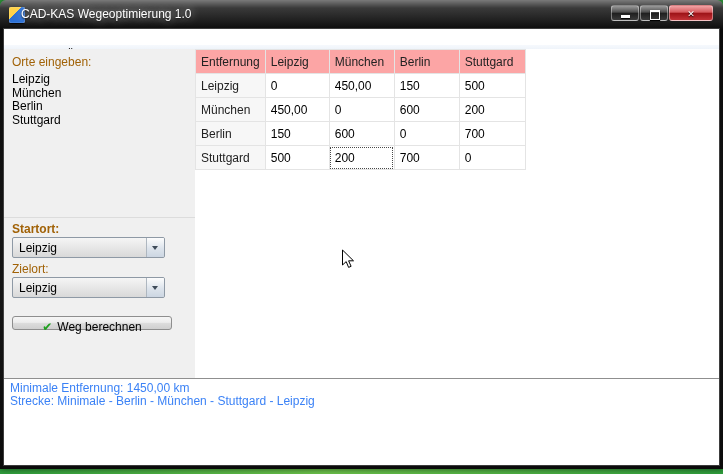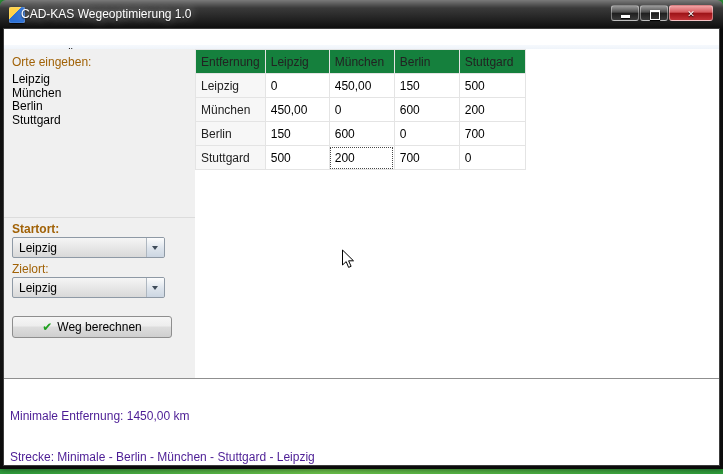--- a/index.html
+++ b/index.html
@@ -67,46 +67,46 @@
   .combo-text{position:absolute;left:6px;top:3px;color:#000;}
   .combo-arrow-box{
     position:absolute;right:0;top:0;bottom:0;width:17px;border-left:1px solid #aeb7c0;
     background:linear-gradient(#fdfdfd,#dde4ec 55%,#ccd6e2);border-radius:0 1px 1px 0;
   }
   .combo-arrow{
     position:absolute;left:50%;top:50%;margin:-2px 0 0 -3.5px;width:0;height:0;
     border-left:3.5px solid transparent;border-right:3.5px solid transparent;border-top:4px solid #3f4c5a;
   }
   .vbtn{
-    position:absolute;left:8px;width:160px;height:22px;box-sizing:border-box;
+    position:absolute;left:8px;width:160px;height:14px;box-sizing:border-box;
     border:1px solid #8e8e8e;border-radius:3px;text-align:center;line-height:20px;color:#000;
     background:linear-gradient(#f6f6f6,#ededed 45%,#dddddd 50%,#cfcfcf);cursor:default;
   }
   .btn-calc{top:267px;}
   .btn-cancel{top:297px;border-color:#bdbdbd;color:#9d9d9d;background:linear-gradient(#f6f6f6,#eeeeee);}
   .icon-check{color:#1fa11f;font-weight:bold;margin-right:5px;}
   .icon-cross{color:#a8a8a8;font-weight:bold;margin-right:5px;}
   
   .main-area{position:absolute;left:191px;top:20px;right:0;height:329px;background:#fff;}
   table.grid{border-collapse:collapse;table-layout:fixed;}
   table.grid th,table.grid td{
     border:1px solid #e4e4e4;height:24px;padding:0 5px;font-weight:normal;
     text-align:left;vertical-align:middle;white-space:nowrap;overflow:hidden;box-sizing:border-box;
   }
-  table.grid th{background:#15803d;color:#222;}
+  table.grid th{background:#fca5a5;color:#222;}
   td.rowlabel{background:#f7f7f7;color:#222;}
   td.cell{background:#fff;color:#000;cursor:default;}
   td.cell.selected{outline:1px dotted #4a4a4a;outline-offset:-2px;}
   .c0{width:63px;} .c1{width:64px;} .c2{width:65px;} .c3{width:65px;} .c4{width:66px;}
   
   .status-area{
     position:absolute;left:0;right:0;top:349px;bottom:0;background:#fff;
     border-top:1px solid #8f8f8f;box-sizing:border-box;padding:3px 6px;
   }
-  .status-line{line-height:13px;color:#4c1d95;white-space:nowrap;margin-top:28px;}
+  .status-line{line-height:13px;color:#3b82f6;white-space:nowrap;}
   
   .cursor{position:absolute;left:341px;top:249px;width:14px;height:21px;z-index:50;pointer-events:none;}
 </style>
 </head>
 <body>
 
 <div class="window">
 
   <div class="titlebar">
     <span class="app-icon"></span>

